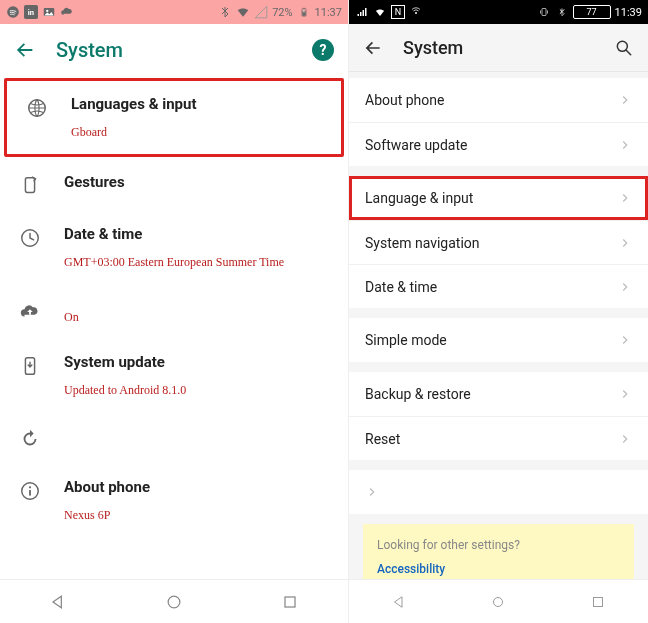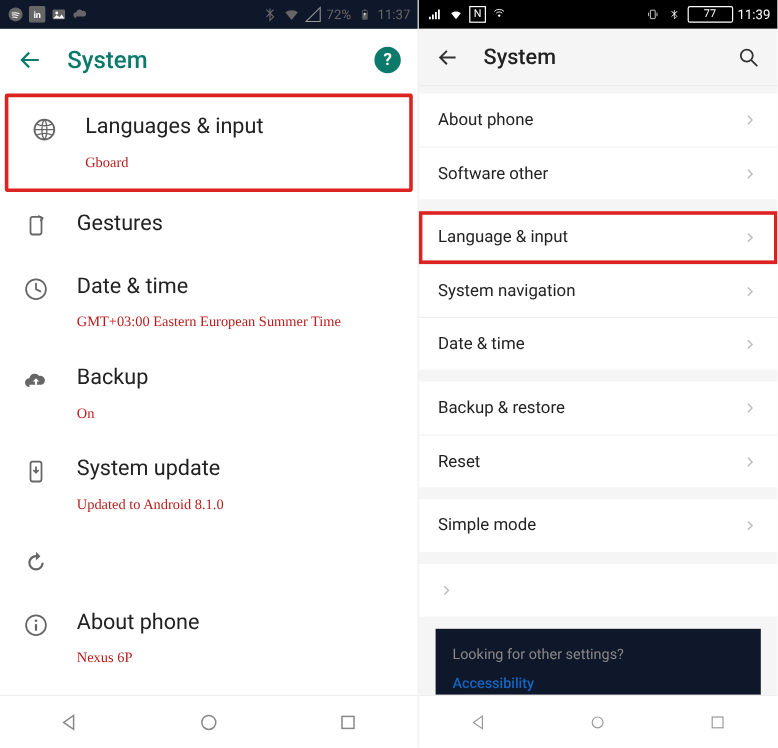--- a/index.html
+++ b/index.html
@@ -6,56 +6,56 @@
   body { font-family: Roboto, Arial, sans-serif; background: #fff; width: 648px; height: 623px; overflow: hidden; }
   .wrap { display: flex; width: 648px; height: 623px; }
   .phone { display: flex; flex-direction: column; height: 623px; }
   .phone-left { width: 349px; border-right: 1px solid #eee; }
   .phone-right { width: 299px; }
 
   
   .status { display: flex; align-items: center; justify-content: flex-end; height: 24px; padding: 0 6px; font-size: 11px; gap: 4px; }
   .status .grow { flex: 1; }
   .status .ico { width: 14px; height: 14px; display: inline-flex; align-items: center; justify-content: center; }
-  .phone-left .status { color: #666; background: #0f172a; }
+  .phone-left .status { color: #666; background: #fca5a5; }
   .phone-right .status { color: #fff; background: #000; }
   .mini-ico { font-size: 12px; color: #666; }
 
   
   .hdr-l { display: flex; align-items: center; height: 52px; padding: 0 14px; gap: 20px; }
   .hdr-l .title { color: #0b7a6b; font-size: 20px; font-weight: 500; }
   .hdr-l .back { color: #0b7a6b; }
   .hdr-l .help { margin-left: auto; width: 22px; height: 22px; border-radius: 50%; background: #0b7a6b; color: #fff; display: flex; align-items: center; justify-content: center; font-size: 14px; font-weight: 700; }
 
   
   .hdr-r { display: flex; align-items: center; height: 48px; padding: 0 14px; gap: 20px; background: #f5f5f5; border-bottom: 1px solid #e6e6e6; }
   .hdr-r .title { color: #222; font-size: 18px; font-weight: 500; }
   .hdr-r .back { color: #333; }
   .hdr-r .search { margin-left: auto; color: #333; }
 
   
   .list-l { flex: 1; overflow: hidden; }
   .row-l { display: flex; align-items: flex-start; padding: 14px 18px; gap: 22px; }
   .row-l .icon-col { width: 24px; display: flex; justify-content: center; padding-top: 2px; color: #666; }
   .row-l .txt-col { flex: 1; }
-  .row-l .ptitle { color: #222; font-size: 18px; font-weight: 400; }
+  .row-l .ptitle { color: #222; font-size: 15px; font-weight: 700; }
   .row-l .psub { color: #b91c1c; font-size: 12px; margin-top: 12px; font-family: Liberation Serif, serif; }
   .hl-red { border: 3px solid #d22; margin: 2px 4px; border-radius: 2px; }
 
   
   .list-r { flex: 1; overflow: hidden; background: #f5f5f5; padding-top: 6px; }
   .group-r { background: #fff; margin-bottom: 10px; }
   .row-r { display: flex; align-items: center; height: 44px; padding: 0 16px; border-top: 1px solid #f0f0f0; }
   .group-r .row-r:first-child { border-top: none; }
   .row-r .rtitle { color: #222; font-size: 14px; flex: 1; }
   .row-r .chev { color: #bbb; }
   .hl-red-r { position: relative; }
   .hl-red-r::after { content: ""; position: absolute; inset: 0; border: 3px solid #d22; pointer-events: none; }
 
-  .footer-note { background: #0f172a; margin: 0 14px; padding: 14px; font-size: 12px; }
+  .footer-note { background: #fef9c3; margin: 0 14px; padding: 14px; font-size: 12px; }
   .footer-note .q { color: #888; margin-bottom: 10px; }
   .footer-note .link { color: #1565c0; font-weight: 500; }
 
   
   .nav { height: 44px; display: flex; align-items: center; justify-content: space-around; border-top: 1px solid #eee; }
   .nav .nb { color: #777; }
 
   svg { display: block; }
 </style>
 </head>
@@ -177,21 +177,20 @@
       <div class="row-l">
         <div class="icon-col">
             <span>
           <svg viewBox="0 0 24 24" width="22" height="22">
                 <path d="M6 18a4 4 0 010-8 5 5 0 019-2 4 4 0 012 8H6z" fill="#666"></path>
                 <path d="M12 10l-3 3h2v3h2v-3h2z" fill="#fff"></path>
               </svg>
         </span>
           </div>
         <div class="txt-col">
-          <div class="ptitle">Backup</div>
           <div class="psub">On</div>
         </div>
       </div>
 
       <div class="row-l">
         <div class="icon-col">
             <span>
           <svg viewBox="0 0 24 24" width="22" height="22">
                 <rect x="7" y="3" width="10" height="18" rx="2" fill="none" stroke="#666" stroke-width="1.6"></rect>
                 <path d="M12 8v5m0 0l-2-2m2 2l2-2" fill="none" stroke="#666" stroke-width="1.6" stroke-linecap="round"></path>
@@ -304,21 +303,21 @@
       <div class="group-r">
         <div class="row-r">
           <span class="rtitle">About phone</span>
           <span class="chev">
               <svg viewBox="0 0 24 24" width="14" height="14">
                 <path d="M9 6l6 6-6 6" fill="none" stroke="#bbb" stroke-width="2"></path>
               </svg>
             </span>
         </div>
         <div class="row-r">
-          <span class="rtitle">Software other</span>
+          <span class="rtitle">Software update</span>
           <span class="chev">
               <svg viewBox="0 0 24 24" width="14" height="14">
                 <path d="M9 6l6 6-6 6" fill="none" stroke="#bbb" stroke-width="2"></path>
               </svg>
             </span>
         </div>
       </div>
 
       <div class="group-r">
         <div class="row-r hl-red-r">
@@ -342,40 +341,40 @@
           <span class="chev">
               <svg viewBox="0 0 24 24" width="14" height="14">
                 <path d="M9 6l6 6-6 6" fill="none" stroke="#bbb" stroke-width="2"></path>
               </svg>
             </span>
         </div>
       </div>
 
       <div class="group-r">
         <div class="row-r">
+          <span class="rtitle">Simple mode</span>
+          <span class="chev">
+              <svg viewBox="0 0 24 24" width="14" height="14">
+                <path d="M9 6l6 6-6 6" fill="none" stroke="#bbb" stroke-width="2"></path>
+              </svg>
+            </span>
+        </div>
+      </div>
+
+      <div class="group-r">
+        <div class="row-r">
           <span class="rtitle">Backup &amp; restore</span>
           <span class="chev">
               <svg viewBox="0 0 24 24" width="14" height="14">
                 <path d="M9 6l6 6-6 6" fill="none" stroke="#bbb" stroke-width="2"></path>
               </svg>
             </span>
         </div>
         <div class="row-r">
           <span class="rtitle">Reset</span>
-          <span class="chev">
-              <svg viewBox="0 0 24 24" width="14" height="14">
-                <path d="M9 6l6 6-6 6" fill="none" stroke="#bbb" stroke-width="2"></path>
-              </svg>
-            </span>
-        </div>
-      </div>
-
-      <div class="group-r">
-        <div class="row-r">
-          <span class="rtitle">Simple mode</span>
           <span class="chev">
               <svg viewBox="0 0 24 24" width="14" height="14">
                 <path d="M9 6l6 6-6 6" fill="none" stroke="#bbb" stroke-width="2"></path>
               </svg>
             </span>
         </div>
       </div>
 
       <div class="group-r">
         <div class="row-r">

